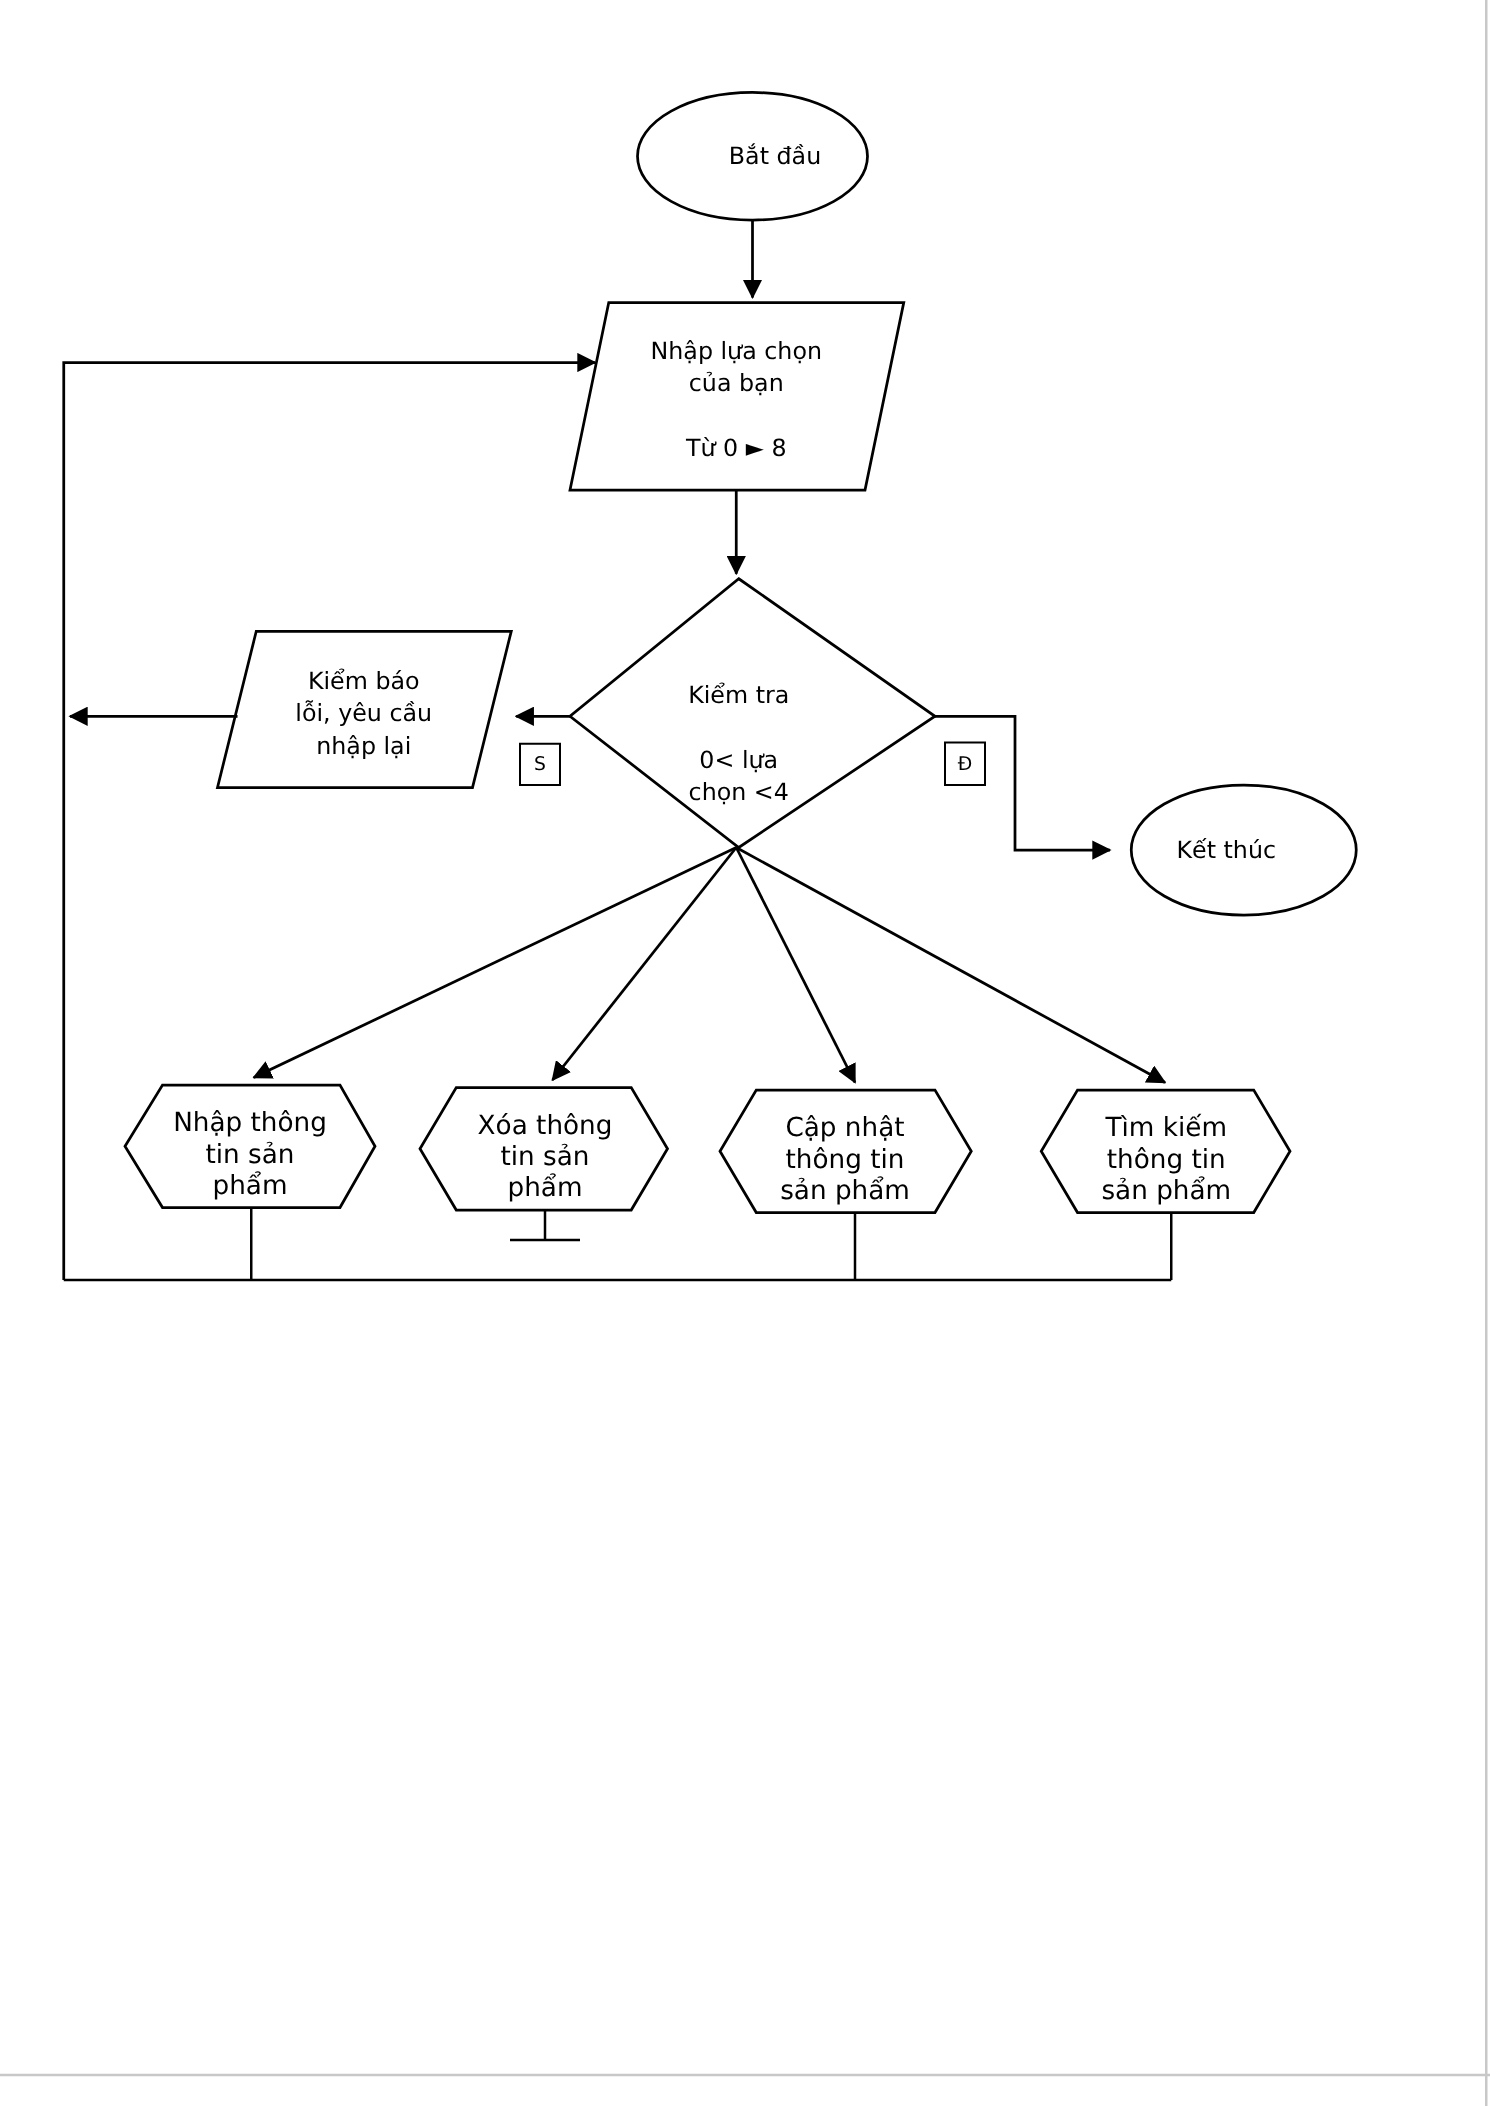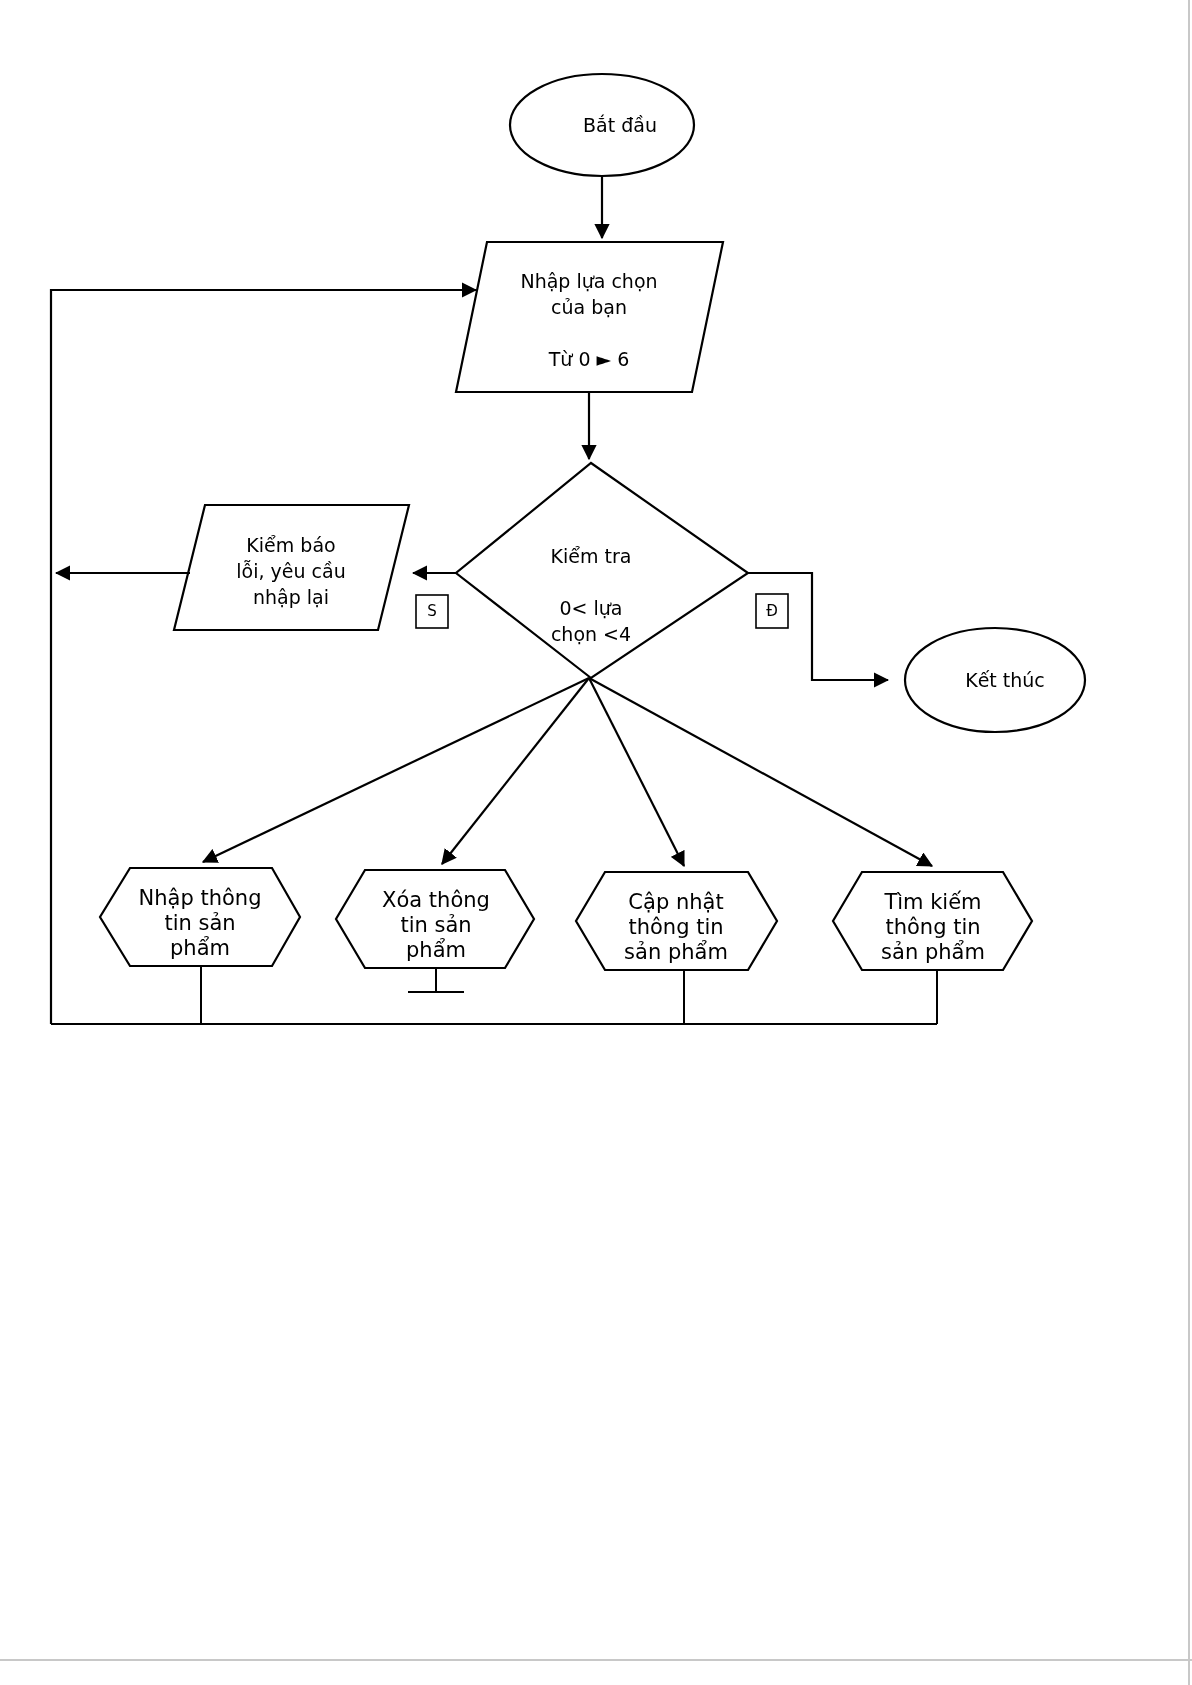--- a/index.html
+++ b/index.html
@@ -101,32 +101,32 @@
 
   <rect x="416" y="595" width="32" height="33" fill="none" stroke="#000000" stroke-width="1.6"></rect>
   <rect x="756" y="594" width="32" height="34" fill="none" stroke="#000000" stroke-width="1.6"></rect>
 </svg>
 
 <div class="node-label" style="left:512px; top:112px; width:216px;">Bắt đầu</div>
 
 <div class="node-label" style="left:489px; top:268px; width:200px;">Nhập lựa chọn
 của bạn
 
-Từ 0  ►  6</div>
+Từ 0  ►  8</div>
 
 <div class="node-label" style="left:511px; top:518px; width:160px;margin-top:25px;">Kiểm tra
 
 0&lt; lựa
 chọn &lt;4</div>
 
 <div class="node-label" style="left:205px; top:532px; width:172px;">Kiểm báo
 lỗi, yêu cầu
 nhập lại</div>
 
-<div class="node-label" style="left:929px; top:667px; width:152px;">Kết thúc</div>
+<div class="node-label" style="left:905px; top:667px; width:152px;">Kết thúc</div>
 
 <div class="node-label small" style="left:112px; top:886px; width:176px;">Nhập thông
 tin sản
 phẩm</div>
 
 <div class="node-label small" style="left:348px; top:888px; width:176px;">Xóa thông
 tin sản
 phẩm</div>
 
 <div class="node-label small" style="left:588px; top:890px; width:176px;">Cập nhật

